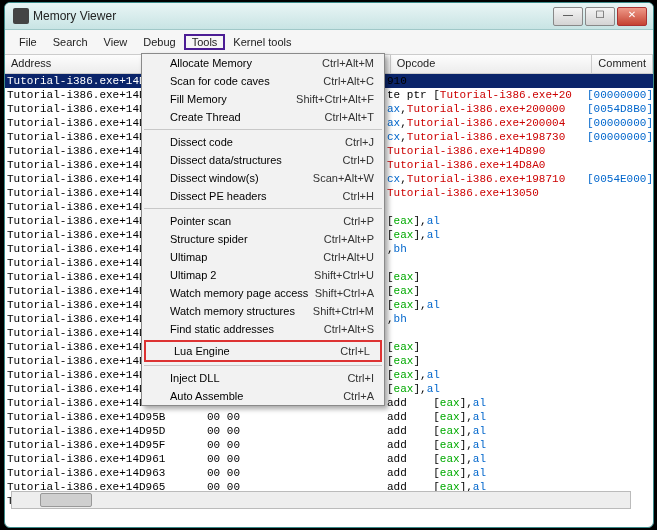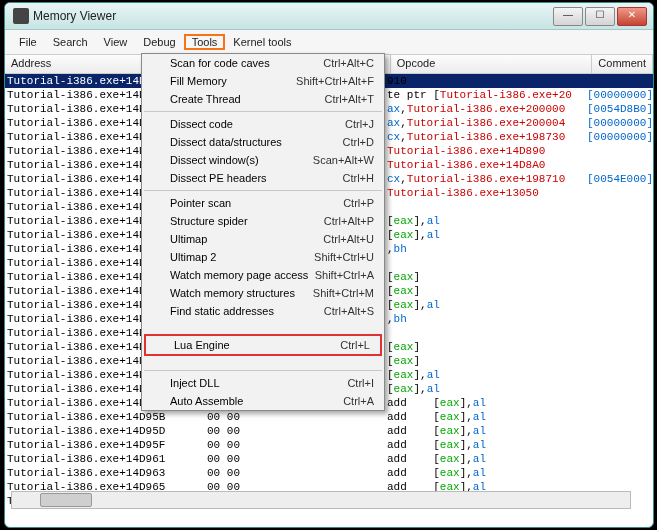--- a/index.html
+++ b/index.html
@@ -6,40 +6,40 @@
 .wrap{width:575px;height:530px;position:relative;background:#000}
 .outer{position:absolute;left:4px;top:2px;width:648px;height:524px;background:#fff;border:1px solid #3b8a8a;border-radius:6px;box-shadow:0 0 5px rgba(0,0,0,.4)}
 .titlebar{height:26px;background:linear-gradient(#e9f5f5,#c8e4e4);border-bottom:1px solid #a0c8c8;display:flex;align-items:center;border-radius:5px 5px 0 0}
 .tb-icon{width:16px;height:16px;margin:0 4px 0 8px;background:#444;border-radius:2px}
 .tb-title{font-size:12px;color:#222}
 .tb-ctrl{margin-left:auto;display:flex;padding-right:6px}
 .tb-btn{width:28px;height:17px;margin-left:2px;border:1px solid #888;border-radius:2px;background:linear-gradient(#f4f4f4,#d4d4d4);text-align:center;font-size:10px;line-height:14px;color:#333}
 .tb-btn.close{background:linear-gradient(#e98,#c54332);color:#fff;border-color:#a33}
 .menubar{height:20px;display:flex;align-items:center;padding:2px 6px;border-bottom:1px solid #ccc;background:#f6f6f6}
 .menubar span{padding:2px 8px;color:#222}
-.menubar .hi{border:2px solid #f97316;padding:0 6px}
+.menubar .hi{border:2px solid #4c1d95;padding:0 6px}
 .hdr{height:18px;background:linear-gradient(#fdfdfd,#ececec);border-bottom:1px solid #ccc;display:flex}
 .hdr div{border-right:1px solid #ccc;padding:2px 6px;color:#222}
 .hdr .addr{width:194px}.hdr .bytes{width:176px}.hdr .opc{width:194px}.hdr .cmt{flex:1}
 .body{font-family:Consolas,Courier New,monospace;font-size:11px;line-height:14px;position:relative;height:436px;overflow:hidden}
 .row{display:flex;white-space:pre}
 .row .addr{width:200px;color:#000;padding-left:2px}
 .row .bytes{width:180px;color:#000}
 .row .opc{width:200px}
 .row .cmt{flex:1}
 .row.sel{background:#0a246a;color:#fff}
 .row.sel .addr,.row.sel .bytes{color:#fff}
 .mn{color:#000;font-weight:normal}
 .rg{color:#0a0}.rgb{color:#06c}.sym{color:#c00}.cm{color:#06c}
 .dropdown{position:absolute;left:136px;top:50px;width:242px;background:#f2f2f2;border:1px solid #8a8a8a;box-shadow:3px 3px 5px rgba(0,0,0,.35);z-index:10}
 .dropdown .item{display:flex;padding:3px 10px 3px 28px;color:#000}
 .dropdown .lab{flex:1}
 .dropdown .sc{color:#333}
 .dropdown hr{margin:3px 2px;border:none;border-top:1px solid #c8c8c8}
-.dropdown .hl{border:2px solid #d33;margin:14px 2px}
+.dropdown .hl{border:2px solid #d33;margin:2px 2px}
 .sb-h{position:absolute;bottom:18px;left:6px;right:22px;height:16px;background:#eee;border:1px solid #bbb}
 .sb-h .th{position:absolute;left:28px;top:1px;width:50px;height:12px;background:#cfcfcf;border:1px solid #999;border-radius:2px}
 .status{position:absolute;bottom:0;left:0;right:0;height:18px;background:#f0f0f0;border-top:1px solid #ccc;padding:2px 40px;font-family:Consolas,monospace;font-size:11px;color:#333}
 </style>
 </head>
 <body>
 
 <div class="wrap">
   <div class="outer">
     <div class="titlebar">
@@ -93,20 +93,24 @@
         <div class="row"><span class="addr">Tutorial-i386.exe+14D95B</span><span class="bytes">00 00</span><span class="opc"><span class="mn">add</span>    [<span class="rg">eax</span>],<span class="rgb">al</span></span><span class="cmt"></span></div>
         <div class="row"><span class="addr">Tutorial-i386.exe+14D95D</span><span class="bytes">00 00</span><span class="opc"><span class="mn">add</span>    [<span class="rg">eax</span>],<span class="rgb">al</span></span><span class="cmt"></span></div>
         <div class="row"><span class="addr">Tutorial-i386.exe+14D95F</span><span class="bytes">00 00</span><span class="opc"><span class="mn">add</span>    [<span class="rg">eax</span>],<span class="rgb">al</span></span><span class="cmt"></span></div>
         <div class="row"><span class="addr">Tutorial-i386.exe+14D961</span><span class="bytes">00 00</span><span class="opc"><span class="mn">add</span>    [<span class="rg">eax</span>],<span class="rgb">al</span></span><span class="cmt"></span></div>
         <div class="row"><span class="addr">Tutorial-i386.exe+14D963</span><span class="bytes">00 00</span><span class="opc"><span class="mn">add</span>    [<span class="rg">eax</span>],<span class="rgb">al</span></span><span class="cmt"></span></div>
         <div class="row"><span class="addr">Tutorial-i386.exe+14D965</span><span class="bytes">00 00</span><span class="opc"><span class="mn">add</span>    [<span class="rg">eax</span>],<span class="rgb">al</span></span><span class="cmt"></span></div>
         <div class="row"><span class="addr">Tutorial-i386.exe+14D967</span><span class="bytes">00 00</span><span class="opc"><span class="mn">add</span>    [<span class="rg">eax</span>],<span class="rgb">al</span></span><span class="cmt"></span></div>
         <div class="row"><span class="addr">Tutorial-i386.exe+14D969</span><span class="bytes">00 00</span><span class="opc"><span class="mn">add</span>    [<span class="rg">eax</span>],<span class="rgb">al</span></span><span class="cmt"></span></div>
       </div>
     <div class="dropdown" id="dd">
+        <div class="item">
+          <span class="lab">Allocate Memory</span>
+          <span class="sc">Ctrl+Alt+M</span>
+        </div>
         <div class="item">
           <span class="lab">Scan for code caves</span>
           <span class="sc">Ctrl+Alt+C</span>
         </div>
         <div class="item">
           <span class="lab">Fill Memory</span>
           <span class="sc">Shift+Ctrl+Alt+F</span>
         </div>
         <div class="item">
           <span class="lab">Create Thread</span>

